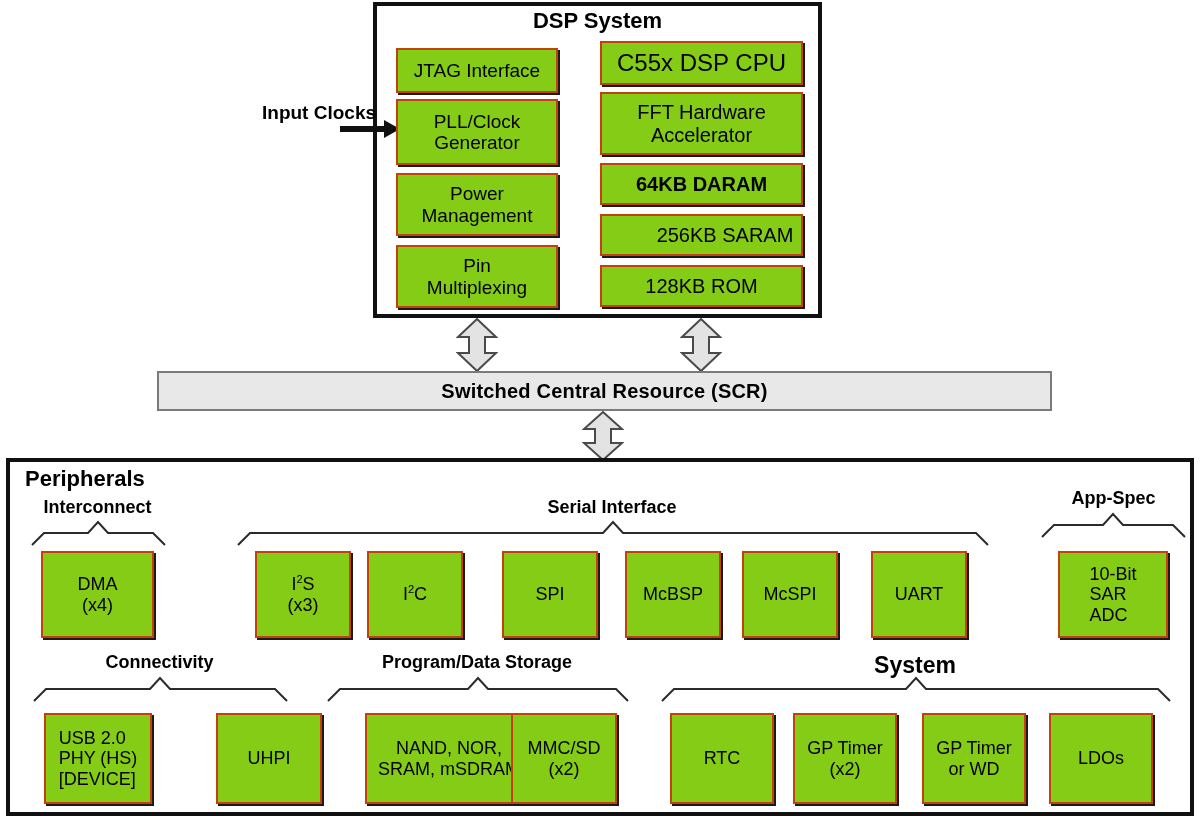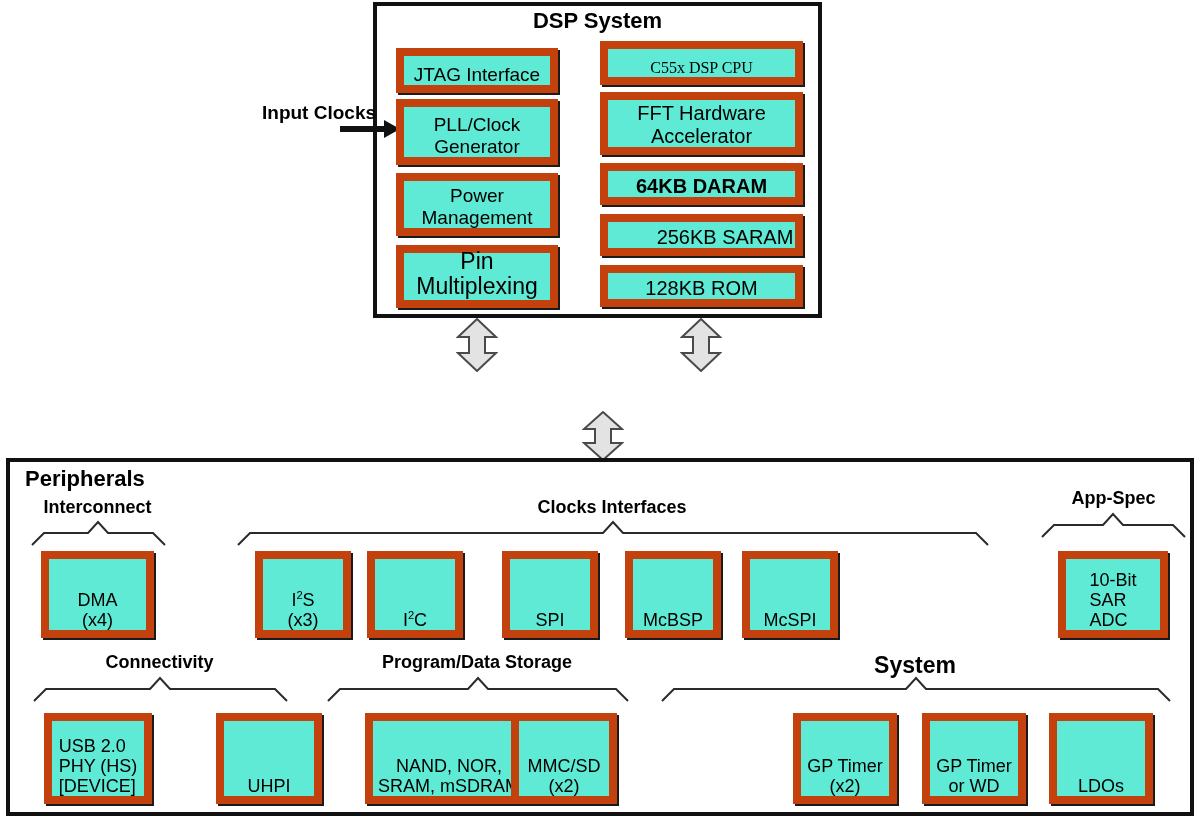--- a/index.html
+++ b/index.html
@@ -23,24 +23,24 @@
   .abs { position: absolute; box-sizing: border-box; }
 
   
   .outer-box {
     border: 4px solid #111111;
     background: #ffffff;
   }
 
   
   .blk {
-    border: 8px solid #c2410c;
-    background: #5eead4;
+    border: 2px solid #c2410c;
+    background: #84cc16;
     display: flex;
-    align-items: flex-end;
+    align-items: center;
     justify-content: center;
     text-align: center;
     line-height: 1.12;
     box-shadow: 2px 2px 0 0 #1a1a1a;
   }
   .blk span { display: block; }
 
   
   .title-bold {
     font-weight: bold;
@@ -105,28 +105,28 @@
     </div>
   </div>
 
   <div class="abs blk" style="left:396px; top:173px; width:162px; height:63px; font-size:19px;">
     <div>
       <span>Power</span>
       <span>Management</span>
     </div>
   </div>
 
-  <div class="abs blk" style="left:396px; top:245px; width:162px; height:63px; font-size:23px;">
+  <div class="abs blk" style="left:396px; top:245px; width:162px; height:63px; font-size:19px;">
     <div>
       <span>Pin</span>
       <span>Multiplexing</span>
     </div>
   </div>
 
-  <div class="abs blk" style="left:600px; top:41px; width:203px; height:44px; font-size:16px;font-family:Liberation Serif, serif;">
+  <div class="abs blk" style="left:600px; top:41px; width:203px; height:44px; font-size:24px;">
     <div>
         <span>C55x DSP CPU</span>
       </div>
   </div>
 
   <div class="abs blk" style="left:600px; top:92px; width:203px; height:63px; font-size:20px;">
     <div>
       <span>FFT Hardware</span>
       <span>Accelerator</span>
     </div>
@@ -155,34 +155,37 @@
       <path d="M21,1 L40,19 L29,19 L29,35 L40,35 L21,53 L2,35 L13,35 L13,19 L2,19 Z" fill="#e3e3e3" stroke="#4a4a4a" stroke-width="2" stroke-linejoin="miter"></path>
     </svg>
   </div>
 
   <div class="abs arrow-wrap" style="left:680px; top:318px;">
     <svg width="42" height="54" viewBox="0 0 42 54">
       <path d="M21,1 L40,19 L29,19 L29,35 L40,35 L21,53 L2,35 L13,35 L13,19 L2,19 Z" fill="#e3e3e3" stroke="#4a4a4a" stroke-width="2" stroke-linejoin="miter"></path>
     </svg>
   </div>
 
+  <div class="abs scr-bar" style="left:157px; top:371px; width:895px; height:40px;">
+    <span>Switched Central Resource (SCR)</span>
+  </div>
 
   <div class="abs arrow-wrap" style="left:582px; top:411px;">
     <svg width="42" height="50" viewBox="0 0 42 50">
       <path d="M21,1 L40,18 L29,18 L29,32 L40,32 L21,49 L2,32 L13,32 L13,18 L2,18 Z" fill="#e3e3e3" stroke="#4a4a4a" stroke-width="2" stroke-linejoin="miter"></path>
     </svg>
   </div>
 
   <div class="abs outer-box" style="left:6px; top:458px; width:1188px; height:358px;"></div>
 
   <div class="abs label-bold" style="left:25px; top:466px; font-size:22px;">Peripherals</div>
 
   <div class="abs label-bold" style="left:30px; top:497px; width:135px; text-align:center; font-size:18px;">Interconnect</div>
 
-  <div class="abs label-bold" style="left:236px; top:497px; width:752px; text-align:center; font-size:18px;">Clocks Interfaces</div>
+  <div class="abs label-bold" style="left:236px; top:497px; width:752px; text-align:center; font-size:18px;">Serial Interface</div>
 
   <div class="abs label-bold" style="left:1040px; top:488px; width:147px; text-align:center; font-size:18px;">App-Spec</div>
 
   <div class="abs brace-wrap" style="left:30px; top:520px;">
     <svg width="137" height="26" viewBox="0 0 137 26">
       <path d="M2,25 L14,13 L58,13 L68,2 L78,13 L123,13 L135,25" fill="none" stroke="#2b2b2b" stroke-width="2"></path>
     </svg>
   </div>
 
   <div class="abs brace-wrap" style="left:236px; top:520px;">
@@ -228,20 +231,25 @@
         <span>McBSP</span>
       </div>
   </div>
 
   <div class="abs blk" style="left:742px; top:551px; width:96px; height:87px; font-size:18px;">
     <div>
         <span>McSPI</span>
       </div>
   </div>
 
+  <div class="abs blk" style="left:871px; top:551px; width:96px; height:87px; font-size:18px;">
+    <div>
+        <span>UART</span>
+      </div>
+  </div>
 
   <div class="abs blk" style="left:1058px; top:551px; width:110px; height:87px; font-size:18px; justify-content:center;">
     <div style="text-align:left;">
       <span>10-Bit</span>
       <span>SAR</span>
       <span>ADC</span>
     </div>
   </div>
 
   <div class="abs label-bold" style="left:32px; top:652px; width:255px; text-align:center; font-size:18px;">Connectivity</div>
@@ -289,20 +297,25 @@
     </div>
   </div>
 
   <div class="abs blk" style="left:511px; top:713px; width:106px; height:91px; font-size:18px;">
     <div>
       <span>MMC/SD</span>
       <span>(x2)</span>
     </div>
   </div>
 
+  <div class="abs blk" style="left:670px; top:713px; width:104px; height:91px; font-size:18px;">
+    <div>
+        <span>RTC</span>
+      </div>
+  </div>
 
   <div class="abs blk" style="left:793px; top:713px; width:104px; height:91px; font-size:18px;">
     <div>
       <span>GP Timer</span>
       <span>(x2)</span>
     </div>
   </div>
 
   <div class="abs blk" style="left:922px; top:713px; width:104px; height:91px; font-size:18px;">
     <div>

